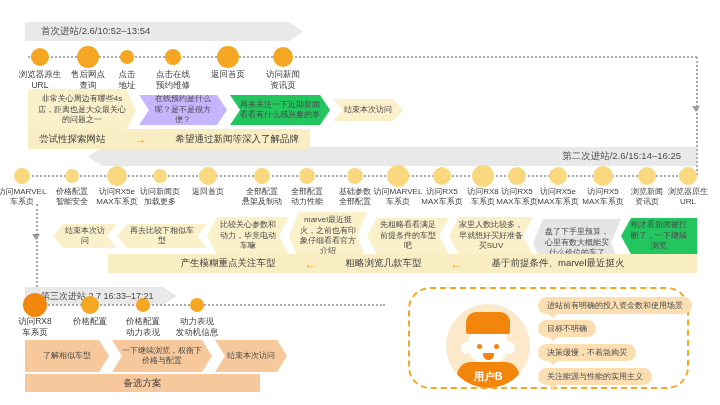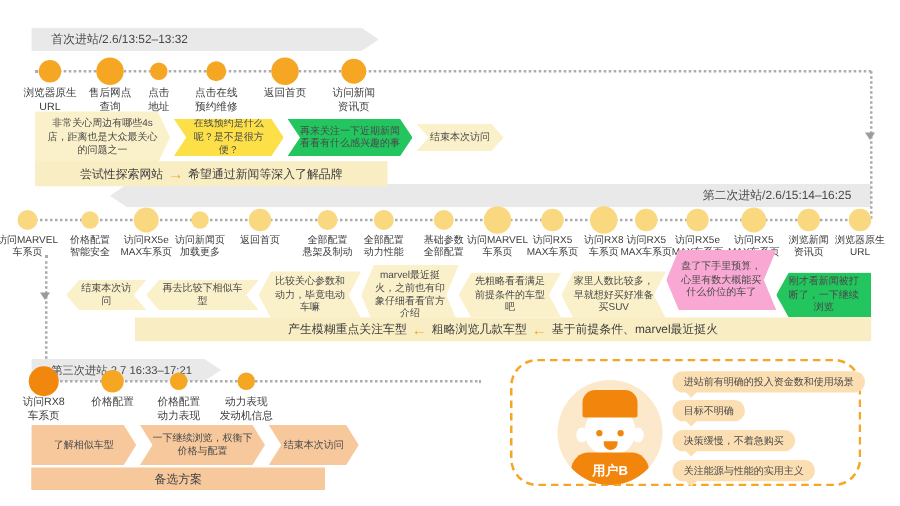--- a/index.html
+++ b/index.html
@@ -20,21 +20,21 @@
   .node-label{position:absolute;transform:translateX(-50%);text-align:center;line-height:1.25;
               color:#3d3d3d;white-space:pre-line;}
   
   .chev{position:absolute;display:flex;align-items:center;justify-content:center;text-align:center;
         font-size:8px;line-height:1.3;color:#4a4a4a;padding:2px 10px;box-sizing:border-box;}
   .chev.r{clip-path:polygon(0 0,calc(100% - 10px) 0,100% 50%,calc(100% - 10px) 100%,0 100%,10px 50%);}
   .chev.r.first{clip-path:polygon(0 0,calc(100% - 10px) 0,100% 50%,calc(100% - 10px) 100%,0 100%);}
   .chev.l{clip-path:polygon(0 50%,10px 0,100% 0,calc(100% - 10px) 50%,100% 100%,10px 100%);}
   .chev.l.last{clip-path:polygon(0 50%,10px 0,100% 0,100% 100%,10px 100%);}
   
-  .band{position:absolute;display:flex;align-items:center;justify-content:center;gap:4px;
+  .band{position:absolute;display:flex;align-items:center;justify-content:center;gap:29px;
         font-size:9.5px;color:#3d3d3d;box-sizing:border-box;}
   .band .arr{color:#F5A623;font-weight:bold;font-size:12px;line-height:1;}
   
   .persona{position:absolute;left:408px;top:287px;width:281px;height:102px;box-sizing:border-box;
            border:2px dashed #F5A623;border-radius:22px;background:#fff;}
   .avatar{position:absolute;left:36px;top:15px;width:84px;height:84px;border-radius:50%;
           background:#FCE8CA;overflow:hidden;}
   .hair{position:absolute;left:20px;top:8px;width:44px;height:22px;background:#F2860D;border-radius:10px 10px 2px 2px;}
   .face{position:absolute;left:22px;top:22px;width:40px;height:38px;background:#ffffff;border-radius:45%;}
   .ear{position:absolute;top:38px;width:9px;height:12px;background:#ffffff;border-radius:50%;}
@@ -51,21 +51,21 @@
                  background:#FBDFB2;transform:rotate(45deg);}
   .b1{top:8px;} .b2{top:31px;} .b3{top:55px;} .b4{top:79px;}
   .page-num{position:absolute;left:694px;top:371px;font-size:13px;color:#3a3a3a;margin-left:44px;}
 </style>
 </head>
 <body>
 
 <div class="stage">
 
   <div class="banner tip-r" style="left:25px;top:22px;width:278px;height:19px;">
-    <span>首次进站/2.6/13:52–13:32</span>
+    <span>首次进站/2.6/10:52–13:54</span>
   </div>
   <div class="banner tip-l" style="left:88px;top:147px;width:609px;height:19px;">
     <span>第二次进站/2.6/15:14–16:25</span>
   </div>
   <div class="banner tip-r" style="left:25px;top:287px;width:152px;height:18px;font-size:9px;">
     <span>第三次进站 2.7 16:33–17:21</span>
   </div>
 
   <div class="timeline" style="left:28px;top:56px;width:669px;"></div>
   <div class="vline" style="left:696px;top:57px;height:118px;"></div>
@@ -87,21 +87,21 @@
 地址</div>
       <div class="node" style="left: 173px; top: 57px; width: 16px; height: 16px; background: rgb(245, 166, 35);"></div>
       <div class="node-label" style="left: 173px; top: 69px; width: 70px; font-size: 8.5px;">点击在线
 预约维修</div>
       <div class="node" style="left: 228px; top: 57px; width: 22px; height: 22px; background: rgb(245, 166, 35);"></div>
       <div class="node-label" style="left: 228px; top: 69px; width: 70px; font-size: 8.5px;">返回首页</div>
       <div class="node" style="left: 283px; top: 57px; width: 20px; height: 20px; background: rgb(245, 166, 35);"></div>
       <div class="node-label" style="left: 283px; top: 69px; width: 70px; font-size: 8.5px;">访问新闻
 资讯页</div>
       <div class="chev r first" style="left: 28px; top: 89px; width: 108px; height: 42px; background: rgb(250, 240, 202);">非常关心周边有哪些4s店，距离也是大众最关心的问题之一</div>
-      <div class="chev r" style="left: 139px; top: 95px; width: 88px; height: 30px; background: #fde047;">在线预约是什么呢？是不是很方便？</div>
+      <div class="chev r" style="left: 139px; top: 95px; width: 88px; height: 30px; background: #c4b5fd;">在线预约是什么呢？是不是很方便？</div>
       <div class="chev r" style="left: 230px; top: 95px; width: 100px; height: 30px; background: #22c55e;">再来关注一下近期新闻看看有什么感兴趣的事</div>
       <div class="chev r" style="left: 333px; top: 99px; width: 70px; height: 22px; background: rgb(250, 240, 202);">结束本次访问</div>
       <div class="band" style="left: 28px; top: 129px; width: 282px; height: 20px; background: rgb(249, 237, 195);">
         <span>尝试性探索网站</span>
         <span class="arr">→</span>
         <span>希望通过新闻等深入了解品牌</span>
       </div>
       <div class="node" style="left: 22px; top: 176px; width: 16px; height: 16px; background: rgb(249, 216, 127);"></div>
       <div class="node-label" style="left: 22px; top: 187px; width: 62px; font-size: 8px;">访问MARVEL
 车系页</div>
@@ -148,21 +148,21 @@
 资讯页</div>
       <div class="node" style="left: 688px; top: 176px; width: 18px; height: 18px; background: rgb(249, 216, 127);"></div>
       <div class="node-label" style="left: 688px; top: 187px; width: 62px; font-size: 8px;">浏览器原生
 URL</div>
       <div class="chev l" style="left: 53px; top: 224px; width: 64px; height: 24px; background: rgb(250, 240, 202);">结束本次访问</div>
       <div class="chev l" style="left: 117px; top: 224px; width: 90px; height: 24px; background: rgb(250, 240, 202);">再去比较下相似车型</div>
       <div class="chev l" style="left: 207px; top: 217px; width: 82px; height: 38px; background: rgb(250, 240, 202);">比较关心参数和动力，毕竟电动车嘛</div>
       <div class="chev l" style="left: 289px; top: 212px; width: 78px; height: 48px; background: rgb(250, 240, 202);">marvel最近挺火，之前也有印象仔细看看官方介绍</div>
       <div class="chev l" style="left: 367px; top: 218px; width: 82px; height: 36px; background: rgb(250, 240, 202);">先粗略看看满足前提条件的车型吧</div>
       <div class="chev l" style="left: 449px; top: 217px; width: 84px; height: 38px; background: rgb(250, 240, 202);">家里人数比较多，早就想好买好准备买SUV</div>
-      <div class="chev l" style="left: 533px; top: 200px; width: 88px; height: 48px; background: #f9a8d4;">盘了下手里预算，心里有数大概能买什么价位的车了</div>
+      <div class="chev l" style="left: 533px; top: 219px; width: 88px; height: 48px; background: #e5e5e5;">盘了下手里预算，心里有数大概能买什么价位的车了</div>
       <div class="chev l last" style="left: 621px; top: 218px; width: 76px; height: 36px; background: #22c55e;">刚才看新闻被打断了，一下继续浏览</div>
       <div class="band" style="left: 108px; top: 254px; width: 589px; height: 19px; background: rgb(249, 237, 195);">
         <span>产生模糊重点关注车型</span>
         <span class="arr">←</span>
         <span>粗略浏览几款车型</span>
         <span class="arr">←</span>
         <span>基于前提条件、marvel最近挺火</span>
       </div>
       <div class="node" style="left: 35px; top: 305px; width: 24px; height: 24px; background: rgb(241, 135, 12);"></div>
       <div class="node-label" style="left: 35px; top: 316px; width: 70px; font-size: 8.5px;">访问RX8

